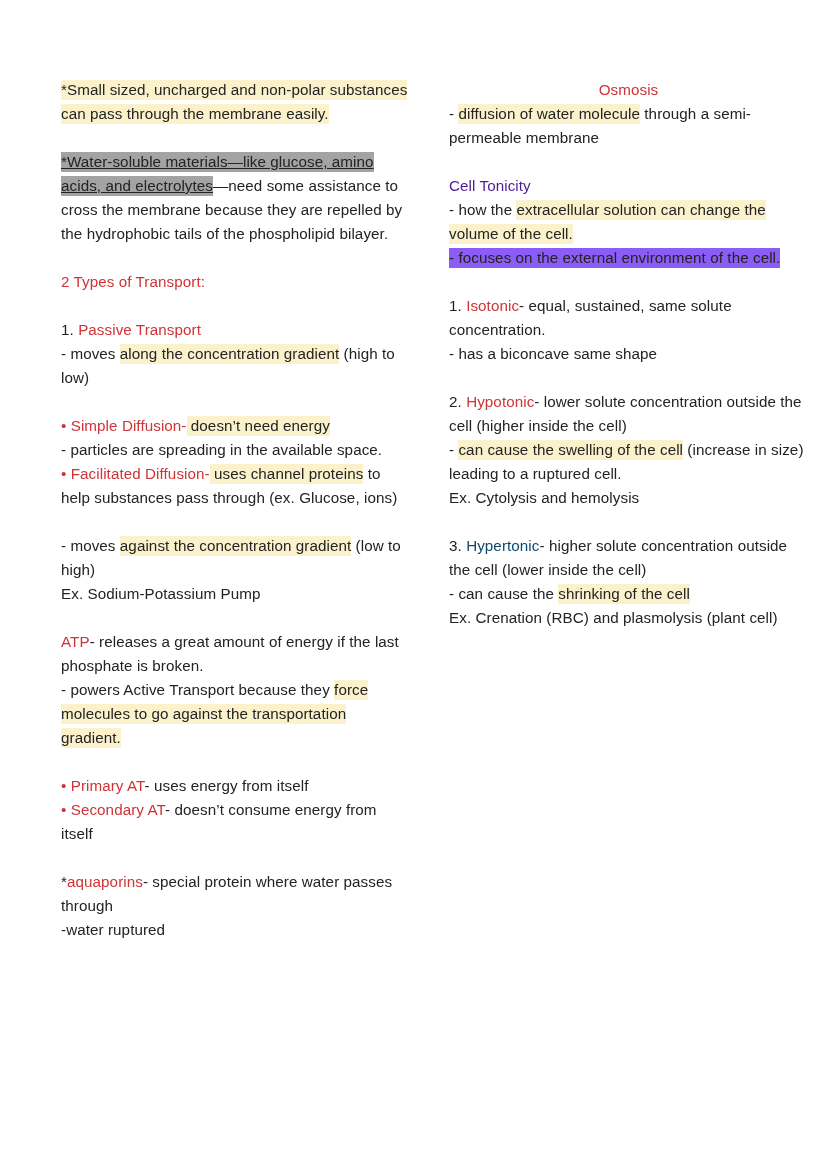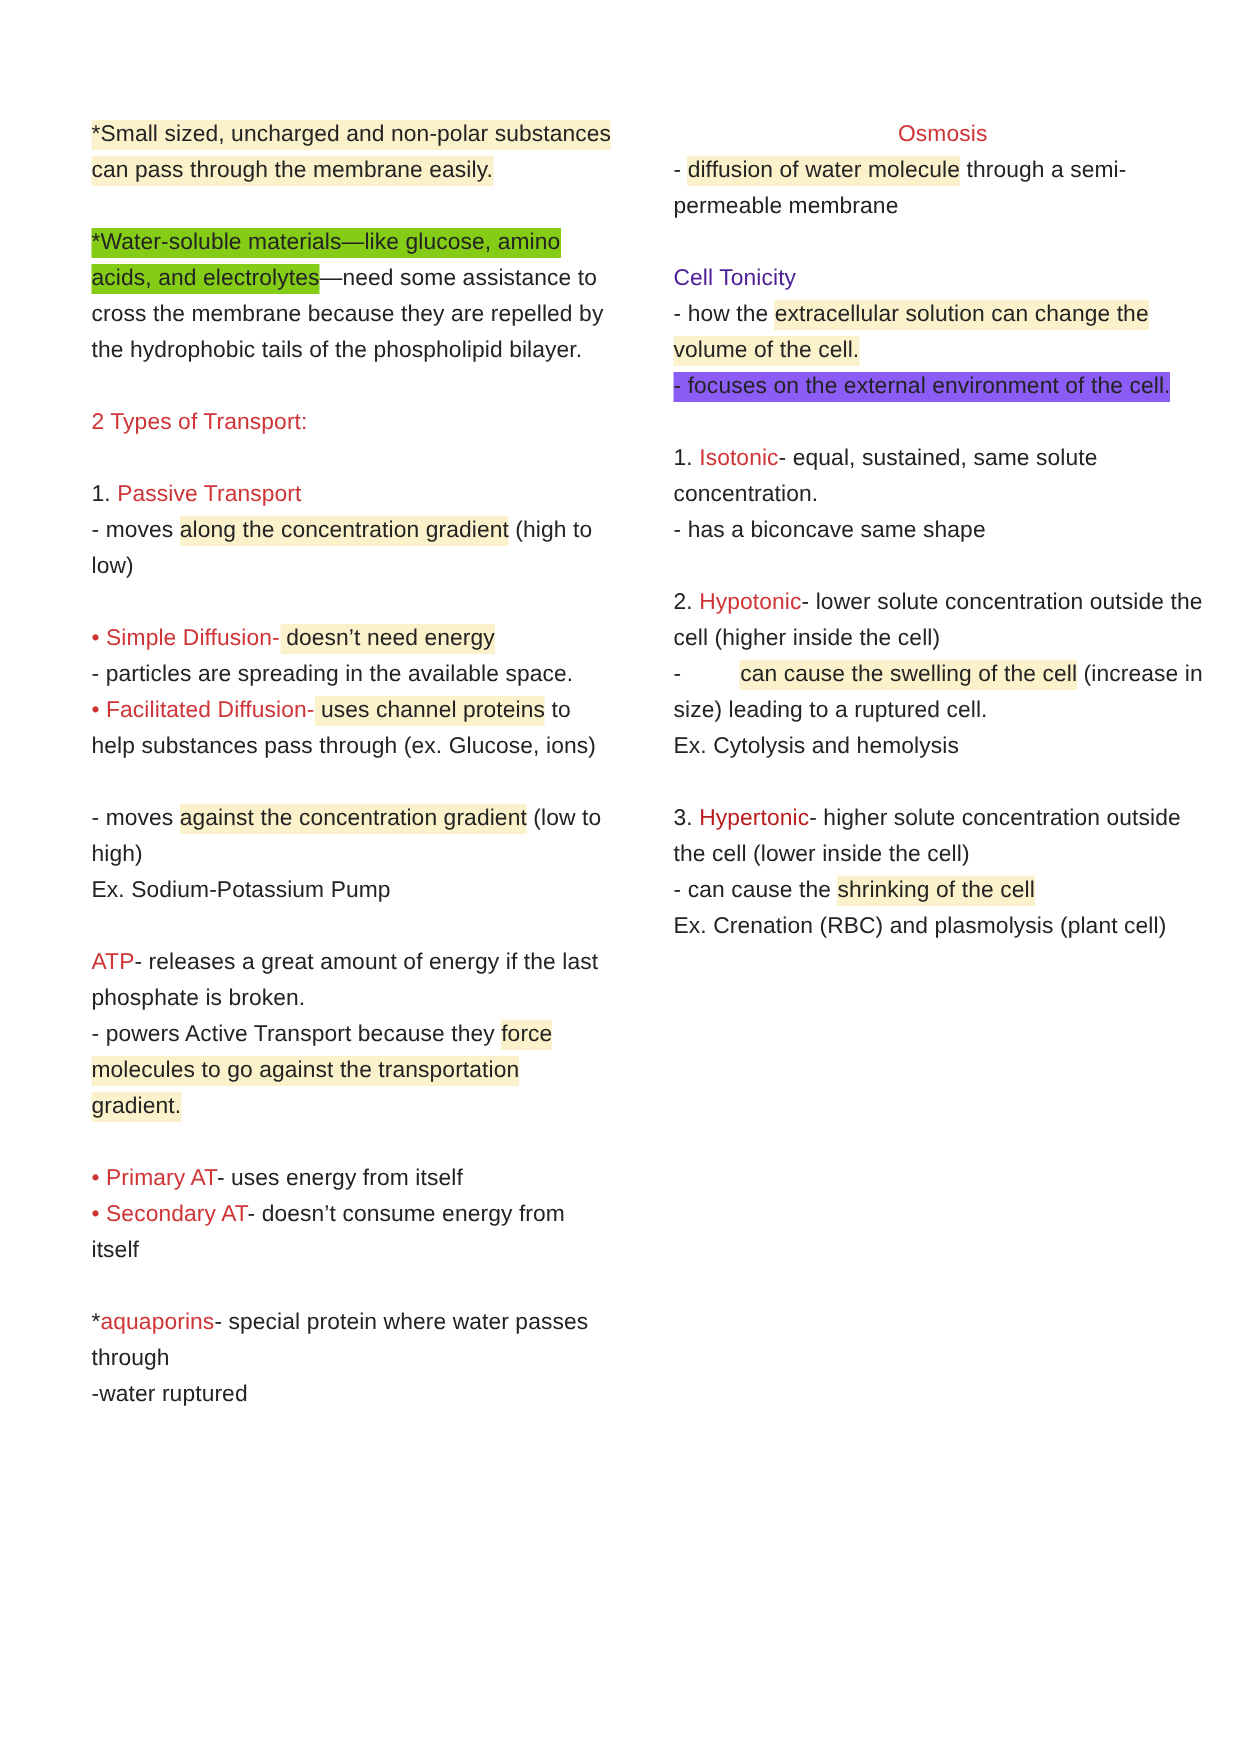--- a/index.html
+++ b/index.html
@@ -83,21 +83,21 @@
 <div id="page" style="background: rgb(255, 255, 255);">
   <div class="columns">
 
     <div class="col col-left">
 
       <div class="block">
         <div class="para"><span class="hl" style="background-color: rgb(251, 242, 204);">*Small sized, uncharged and non-polar substances can pass through the membrane easily.</span></div>
       </div>
 
       <div class="block">
-        <div class="para"><span class="hl" style="background-color: #84cc16;">*Water-soluble materials—like glucose, amino acids, and electrolytes</span><span>—need some assistance to cross the membrane because they are repelled by the hydrophobic tails of the phospholipid bilayer.</span></div>
+        <div class="para"><span class="hl" style="background-color: #a3a3a3; text-decoration: underline;">*Water-soluble materials—like glucose, amino acids, and electrolytes</span><span>—need some assistance to cross the membrane because they are repelled by the hydrophobic tails of the phospholipid bilayer.</span></div>
       </div>
 
       <div class="block">
         <div class="line red" style="color: rgb(207, 52, 54);">2 Types of Transport:</div>
       </div>
 
       <div class="block">
         <div class="para"><span>1. </span><span class="red" style="color: rgb(207, 52, 54);">Passive Transport</span></div>
         <div class="para"><span>- moves </span><span class="hl" style="background-color: rgb(251, 242, 204);">along the concentration gradient</span><span> (high to low)</span></div>
       </div>
@@ -143,25 +143,25 @@
         <div class="para"><span class="hl" style="background-color: #8b5cf6;">- focuses on the external environment of the cell.</span></div>
       </div>
 
       <div class="block">
         <div class="para"><span>1. </span><span class="red" style="color: rgb(207, 52, 54);">Isotonic</span><span>- equal, sustained, same solute concentration.</span></div>
         <div class="para">- has a biconcave same shape</div>
       </div>
 
       <div class="block">
         <div class="para"><span>2. </span><span class="red" style="color: rgb(207, 52, 54);">Hypotonic</span><span>- lower solute concentration outside the cell (higher inside the cell)</span></div>
-        <div class="para"><span>- </span><span class="hl" style="background-color: rgb(251, 242, 204); margin-left: 35px;">can cause the swelling of the cell</span><span> (increase in size) leading to a ruptured cell.</span></div>
+        <div class="para"><span>- </span><span class="hl" style="background-color: rgb(251, 242, 204);">can cause the swelling of the cell</span><span> (increase in size) leading to a ruptured cell.</span></div>
         <div class="para">Ex. Cytolysis and hemolysis</div>
       </div>
 
       <div class="block tight">
-        <div class="para"><span>3. </span><span class="red" style="color: #b91c1c; margin-top: 28px;">Hypertonic</span><span>- higher solute concentration outside the cell (lower inside the cell)</span></div>
+        <div class="para"><span>3. </span><span class="red" style="color: #0c4a6e; margin-top: 28px;">Hypertonic</span><span>- higher solute concentration outside the cell (lower inside the cell)</span></div>
         <div class="para"><span>- can cause the </span><span class="hl" style="background-color: rgb(251, 242, 204);">shrinking of the cell</span></div>
         <div class="para">Ex. Crenation (RBC) and plasmolysis (plant cell)</div>
       </div>
 
     </div>
   </div>
 </div>
 
 </body></html>

